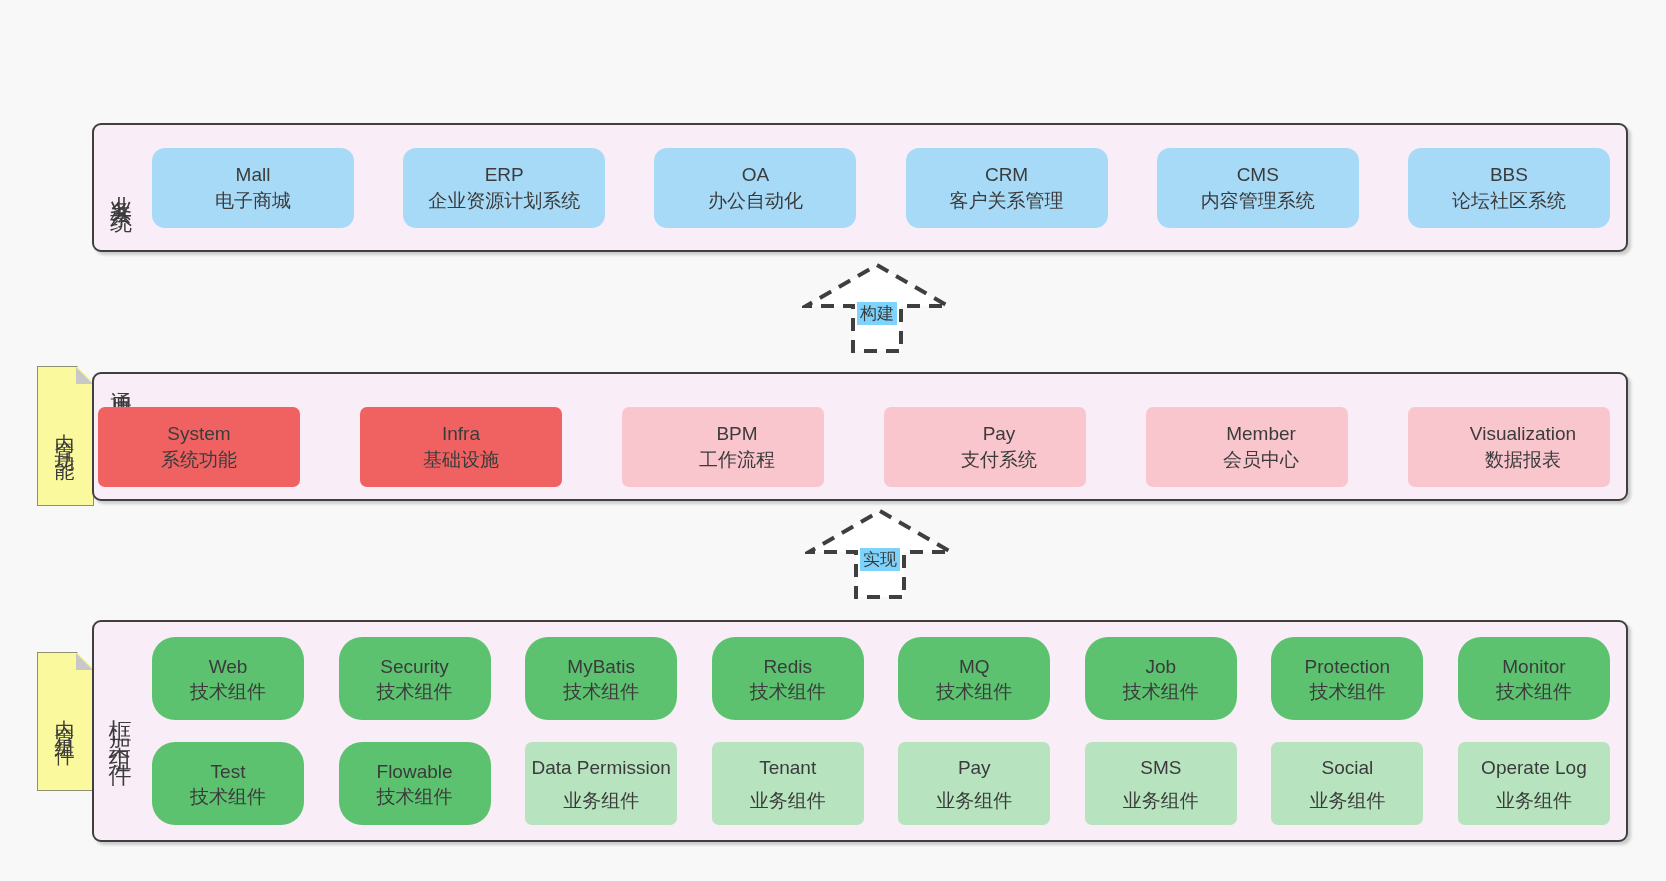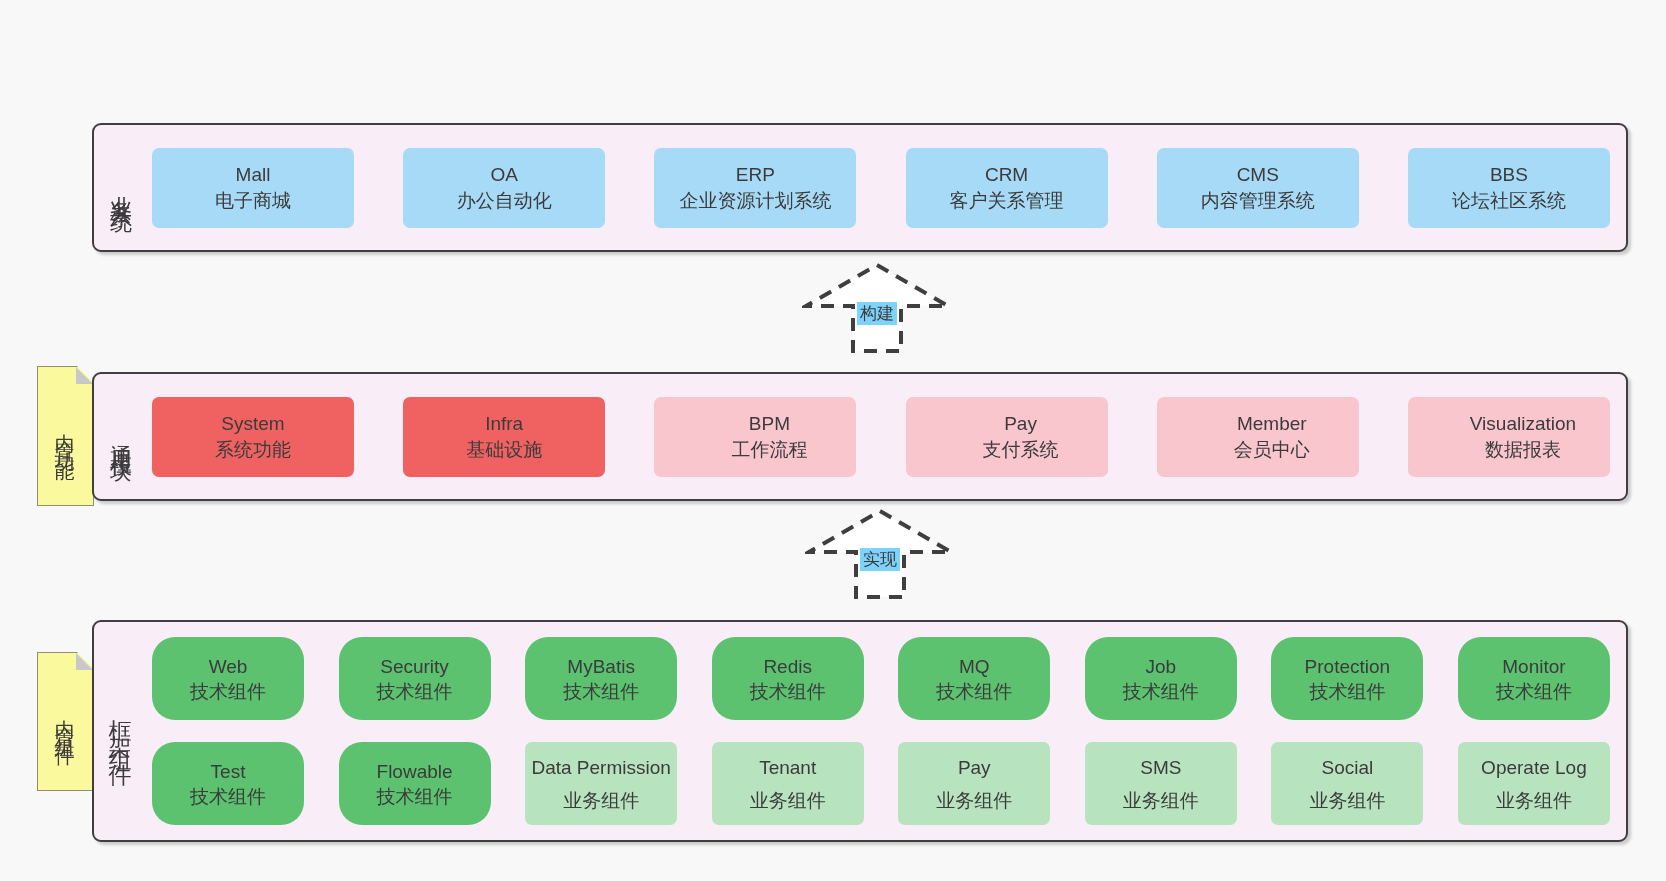--- a/index.html
+++ b/index.html
@@ -17,42 +17,42 @@
     font-family:"Liberation Sans","DejaVu Sans",sans-serif;
   }
   .container{
     position:absolute;display:flex;z-index:2;
     background:var(--container-bg);
     border:2px solid var(--container-border);
     border-radius:9px;
     box-shadow:3px 3px 3px rgba(0,0,0,0.18);
   }
   .sec-business{left:92px;top:123px;width:1536px;height:129px;}
-  .sec-modules{left:92px;top:372px;width:1536px;height:129px;}
+  .sec-modules{left:92px;top:372px;width:1536px;height:129px;flex-direction:column;}
   .sec-framework{left:92px;top:620px;width:1536px;height:222px;}
 
   .vlabel-col{width:54px;flex:none;display:flex;align-items:center;justify-content:center;}
   .vlabel{
     writing-mode:vertical-rl;text-orientation:upright;
     font-size:22px;letter-spacing:5px;color:var(--text);
   }
   .sec-framework .vlabel{font-size:23px;letter-spacing:15px;}
 
   .boxes{flex:1;display:flex;justify-content:space-between;align-items:center;padding:0 16px 0 4px;}
   .rows{flex:1;display:flex;flex-direction:column;justify-content:center;gap:22px;padding:0 16px 0 4px;}
   .rows .boxes{flex:none;padding:0;}
 
   .box{
     border-radius:7px;display:flex;flex-direction:column;
     justify-content:center;align-items:center;text-align:center;
     font-size:19px;line-height:26px;color:var(--text);
   }
   .six .box{width:202px;height:80px;}
   .eight .box{width:152px;height:83px;line-height:25px;}
-  .box.blue{background:var(--box-blue);}
+  .box.blue{background:var(--box-blue);border-radius:13px;}
   .box.red{background:var(--box-red);}
   .box.pink{background:var(--box-pink);padding-left:28px;}
   .box.green{background:var(--box-green);border-radius:23px;}
   .box.lightgreen{background:var(--box-lightgreen);gap:8px;}
 
   .note{
     position:absolute;width:57px;z-index:1;
     background:var(--note-bg);border:1px solid var(--note-border);
     clip-path:polygon(0 0, calc(100% - 17px) 0, 100% 17px, 100% 100%, 0 100%);
     display:flex;align-items:center;justify-content:center;
@@ -81,26 +81,26 @@
 <section class="container sec-business">
   <div class="vlabel-col">
     <div class="vlabel">业务系统</div>
   </div>
   <div class="boxes six">
       <div class="box blue">
     <div class="box-name">Mall</div>
     <div class="box-desc">电子商城</div>
   </div>
       <div class="box blue">
+    <div class="box-name">ERP</div>
+    <div class="box-desc">企业资源计划系统</div>
+  </div>
+      <div class="box blue">
     <div class="box-name">OA</div>
     <div class="box-desc">办公自动化</div>
-  </div>
-      <div class="box blue">
-    <div class="box-name">ERP</div>
-    <div class="box-desc">企业资源计划系统</div>
   </div>
       <div class="box blue">
     <div class="box-name">CRM</div>
     <div class="box-desc">客户关系管理</div>
   </div>
       <div class="box blue">
     <div class="box-name">CMS</div>
     <div class="box-desc">内容管理系统</div>
   </div>
       <div class="box blue">

